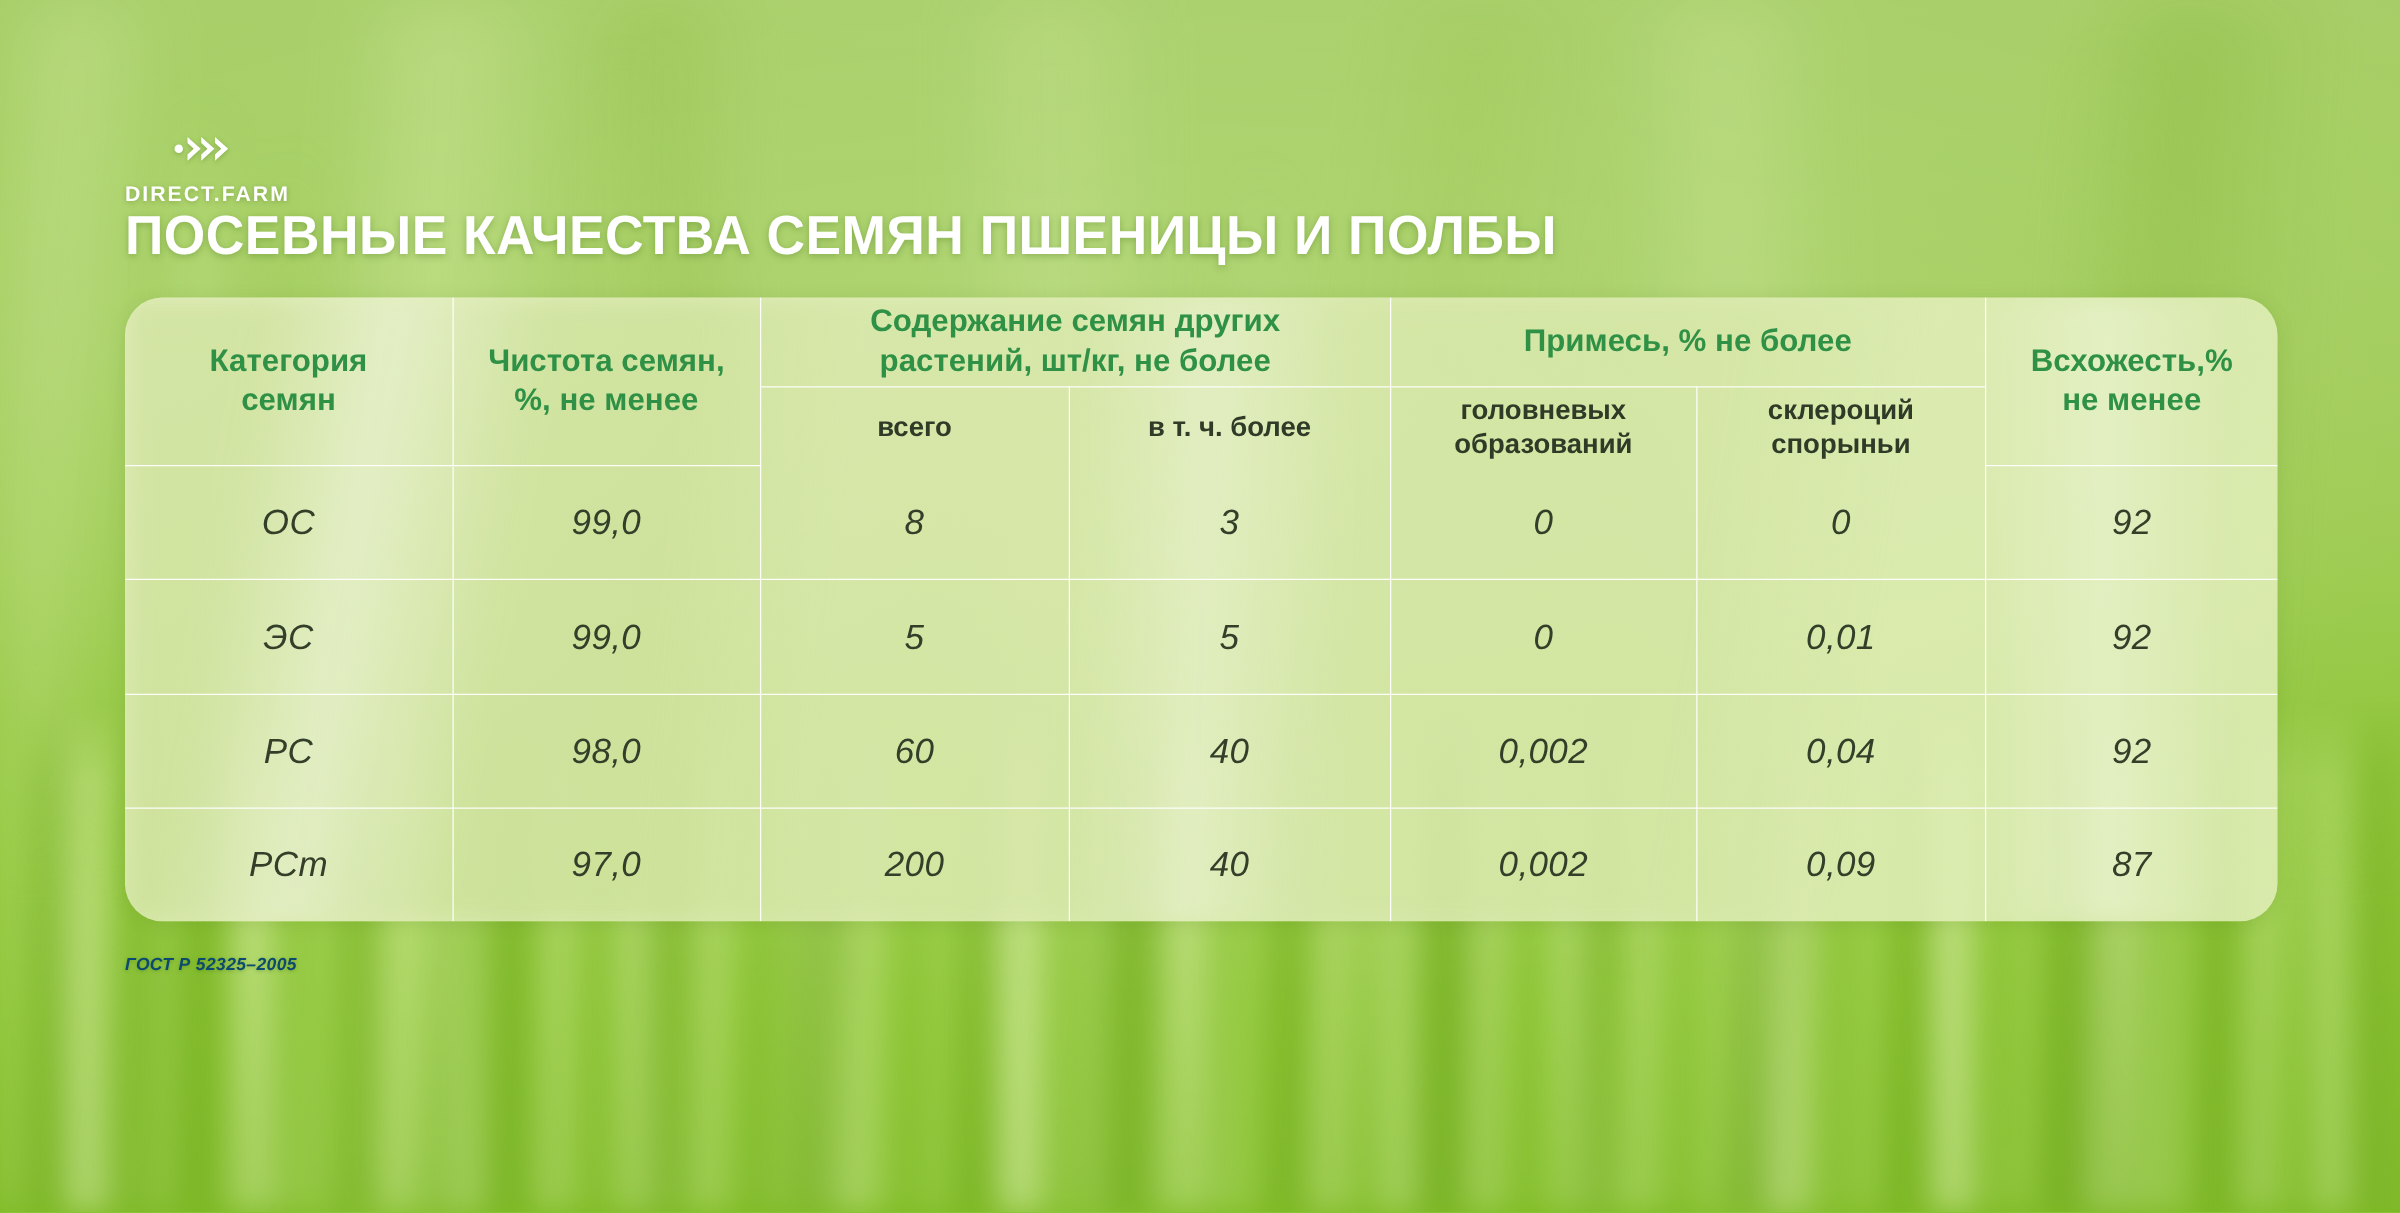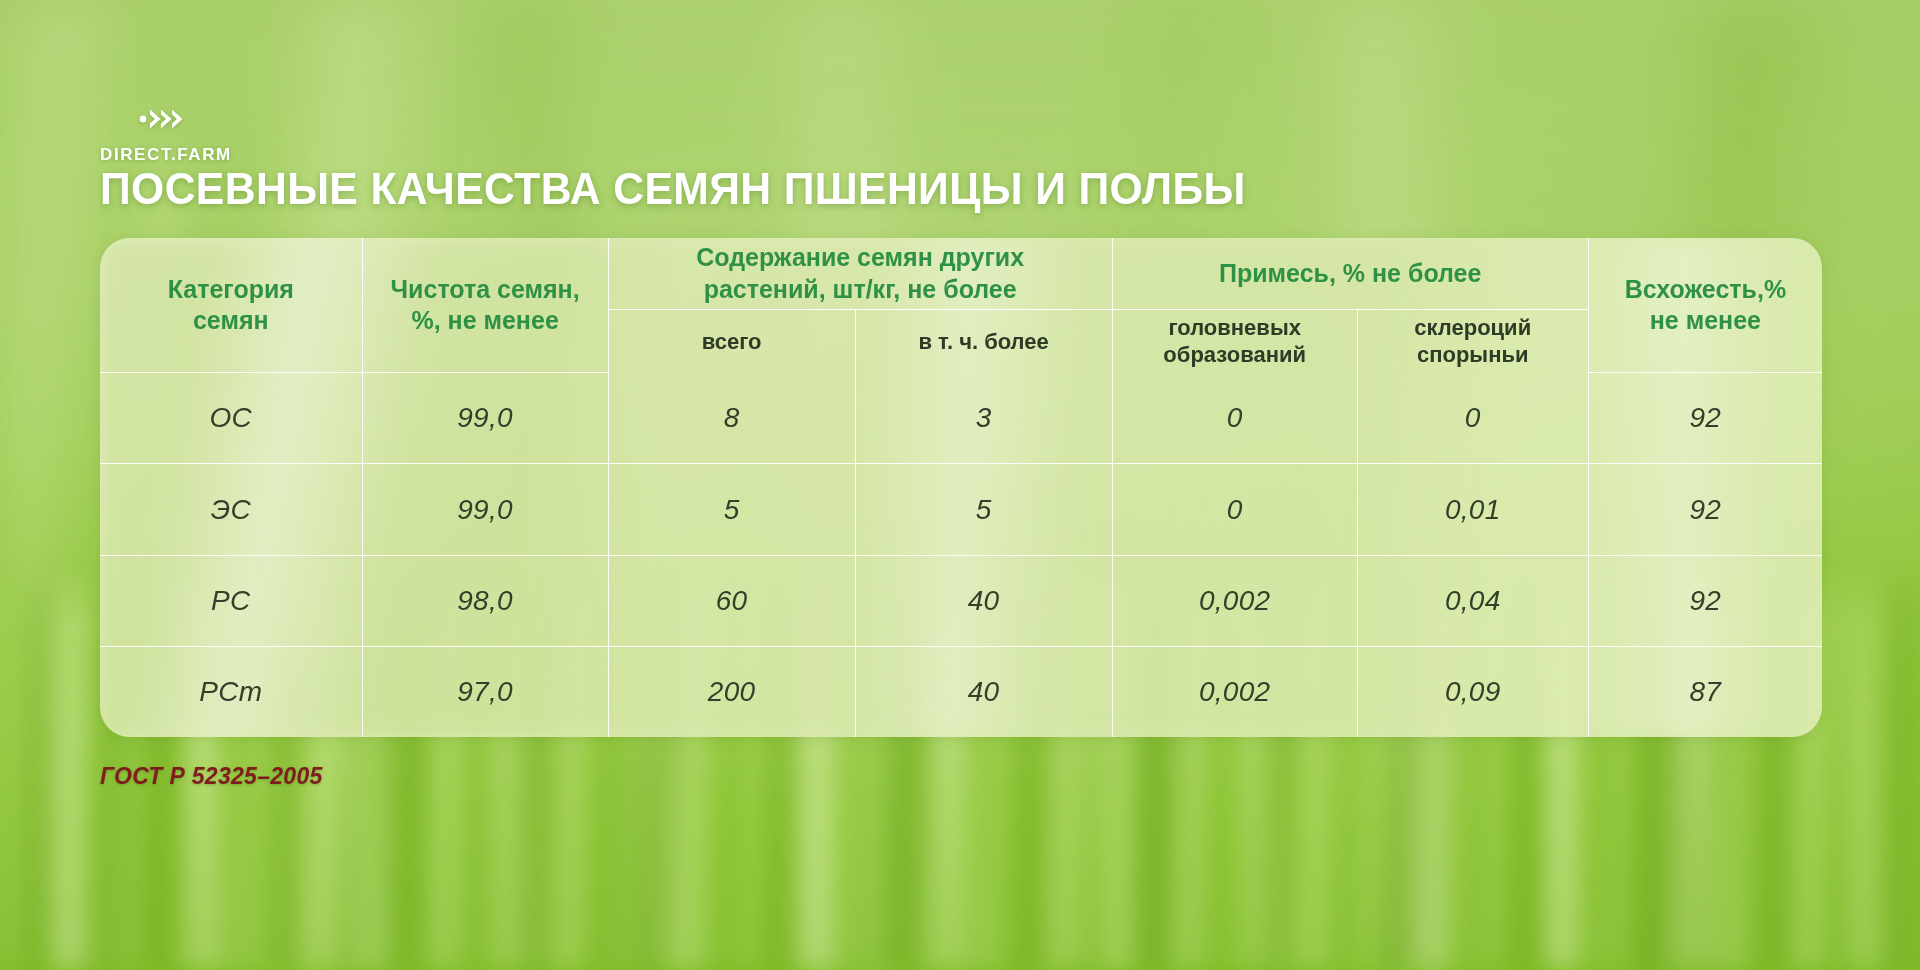--- a/index.html
+++ b/index.html
@@ -129,21 +129,21 @@
   .h-sub{
     color:#2f3a27;font-weight:700;font-size:22px;line-height:1.24;
   }
   .cell{
     color:#343f2a;font-weight:400;font-size:28px;letter-spacing:.3px;font-style:italic;
   }
 
   
   .source{
     position:absolute;left:100px;top:763px;
-    color:#7f1d1d;font-style:italic;font-weight:700;font-size:23px;
+    color:#0c4a6e;font-style:italic;font-weight:700;font-size:14px;
     letter-spacing:.3px;
     text-shadow:0 1px 3px rgba(70,115,25,.40);
   }
 </style>
 </head>
 <body>
 
 <div id="stage">
 
   <div class="bg bg-base"></div>

